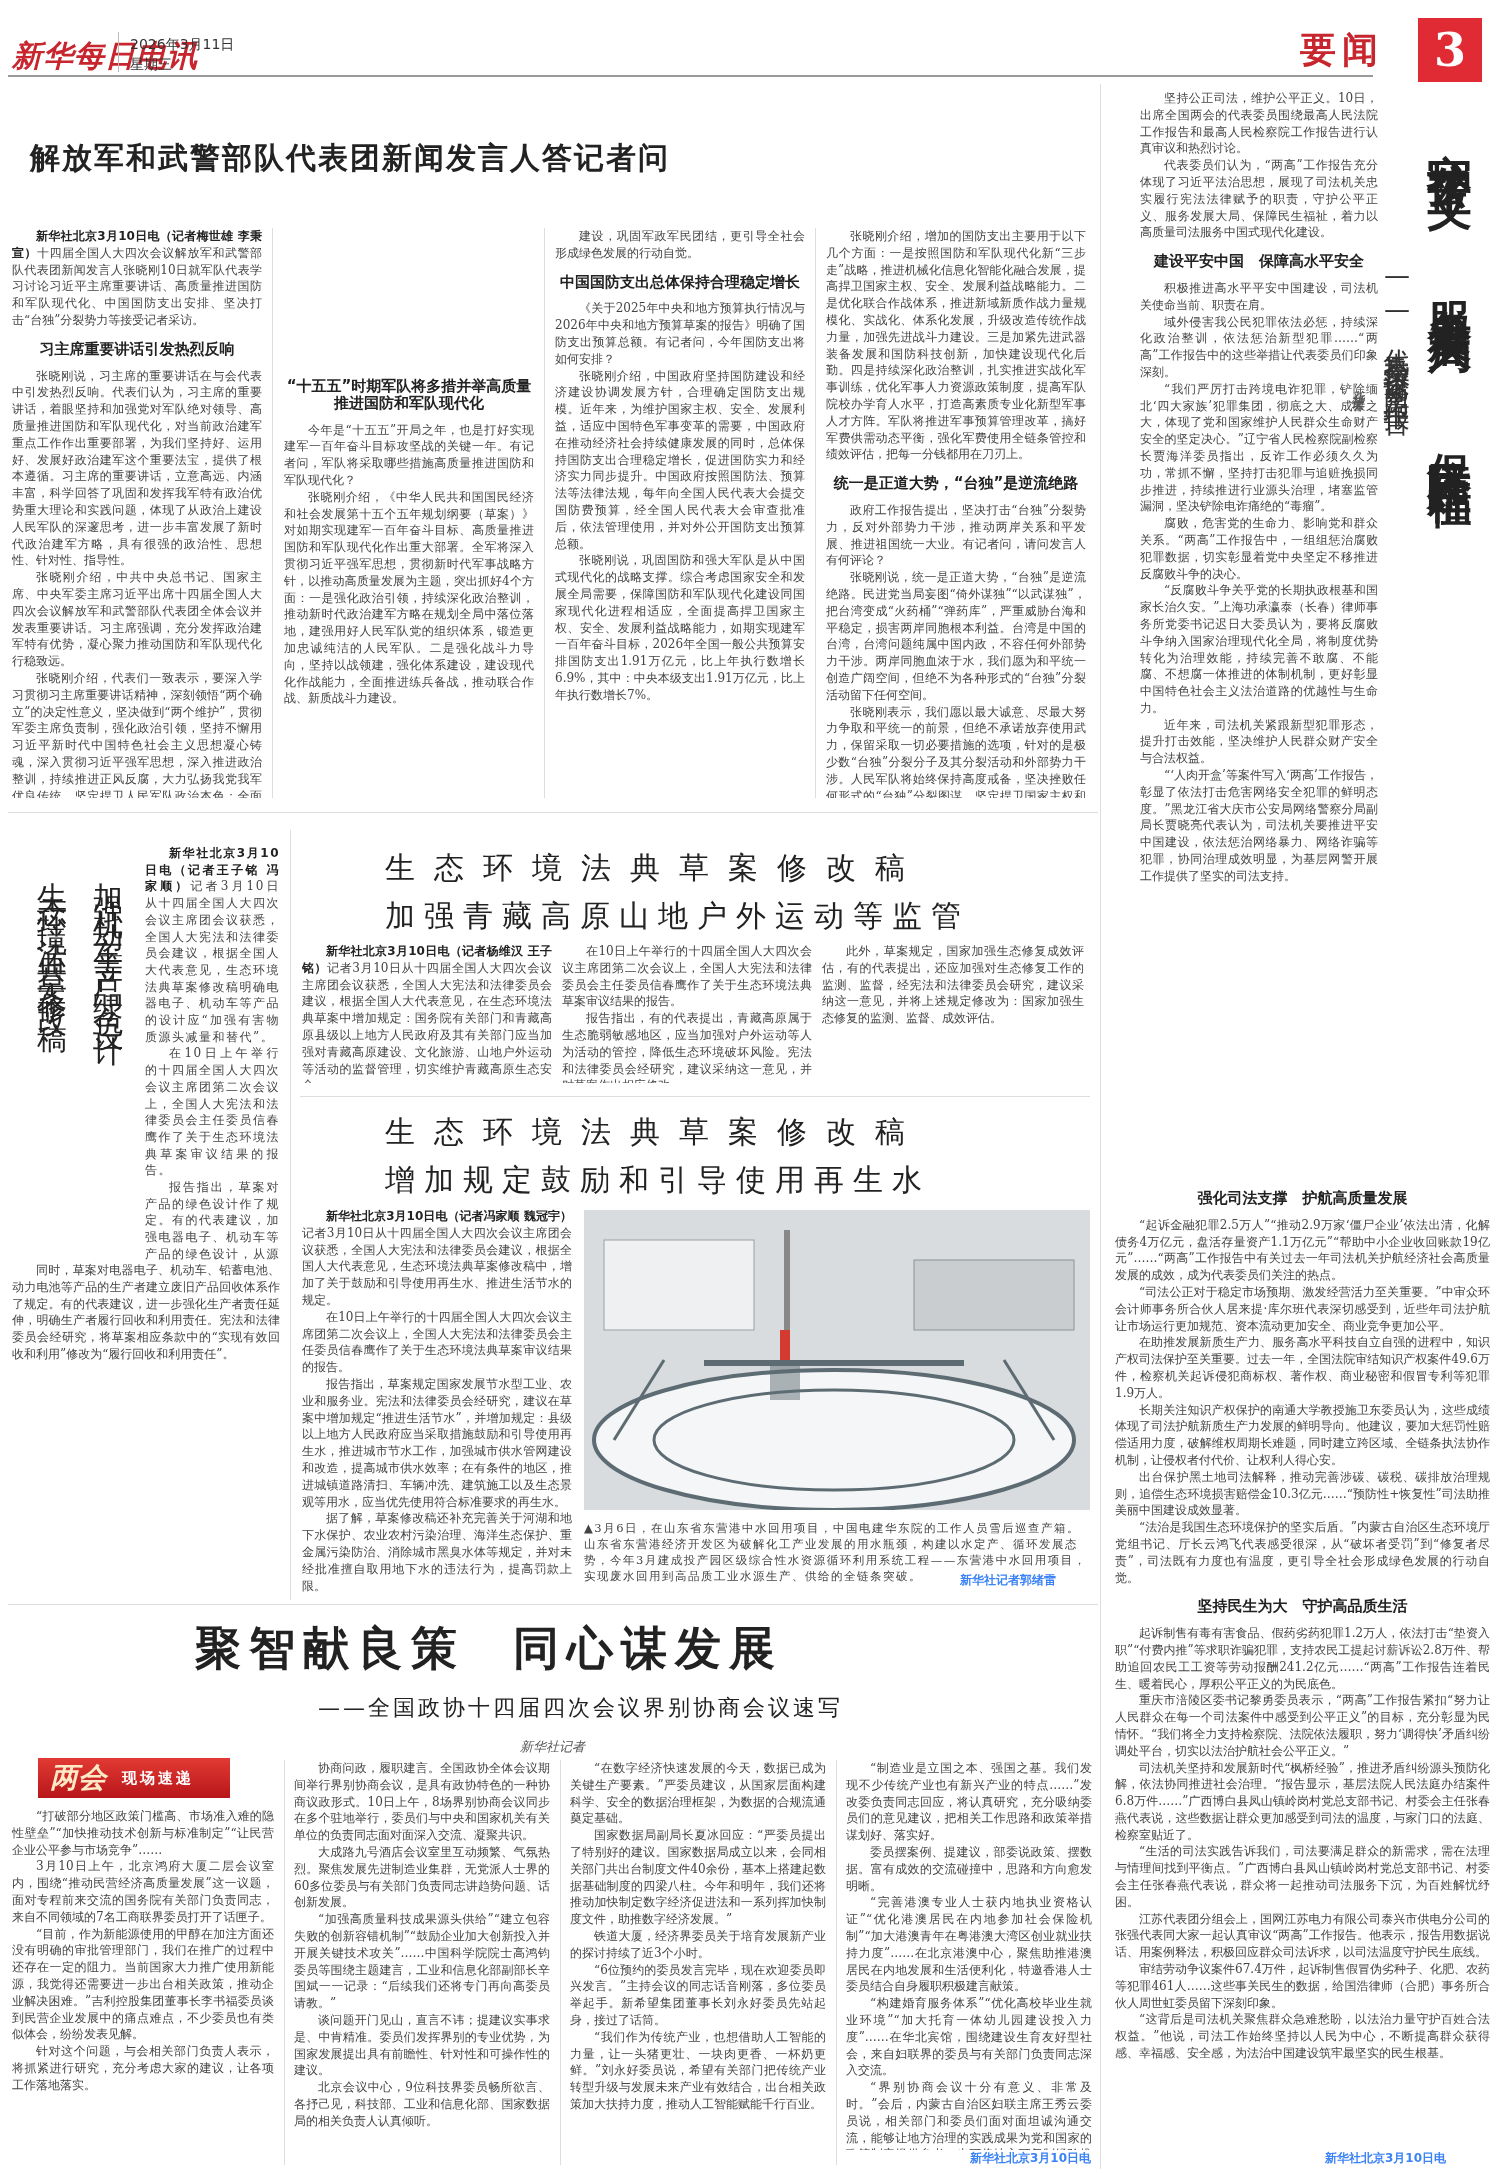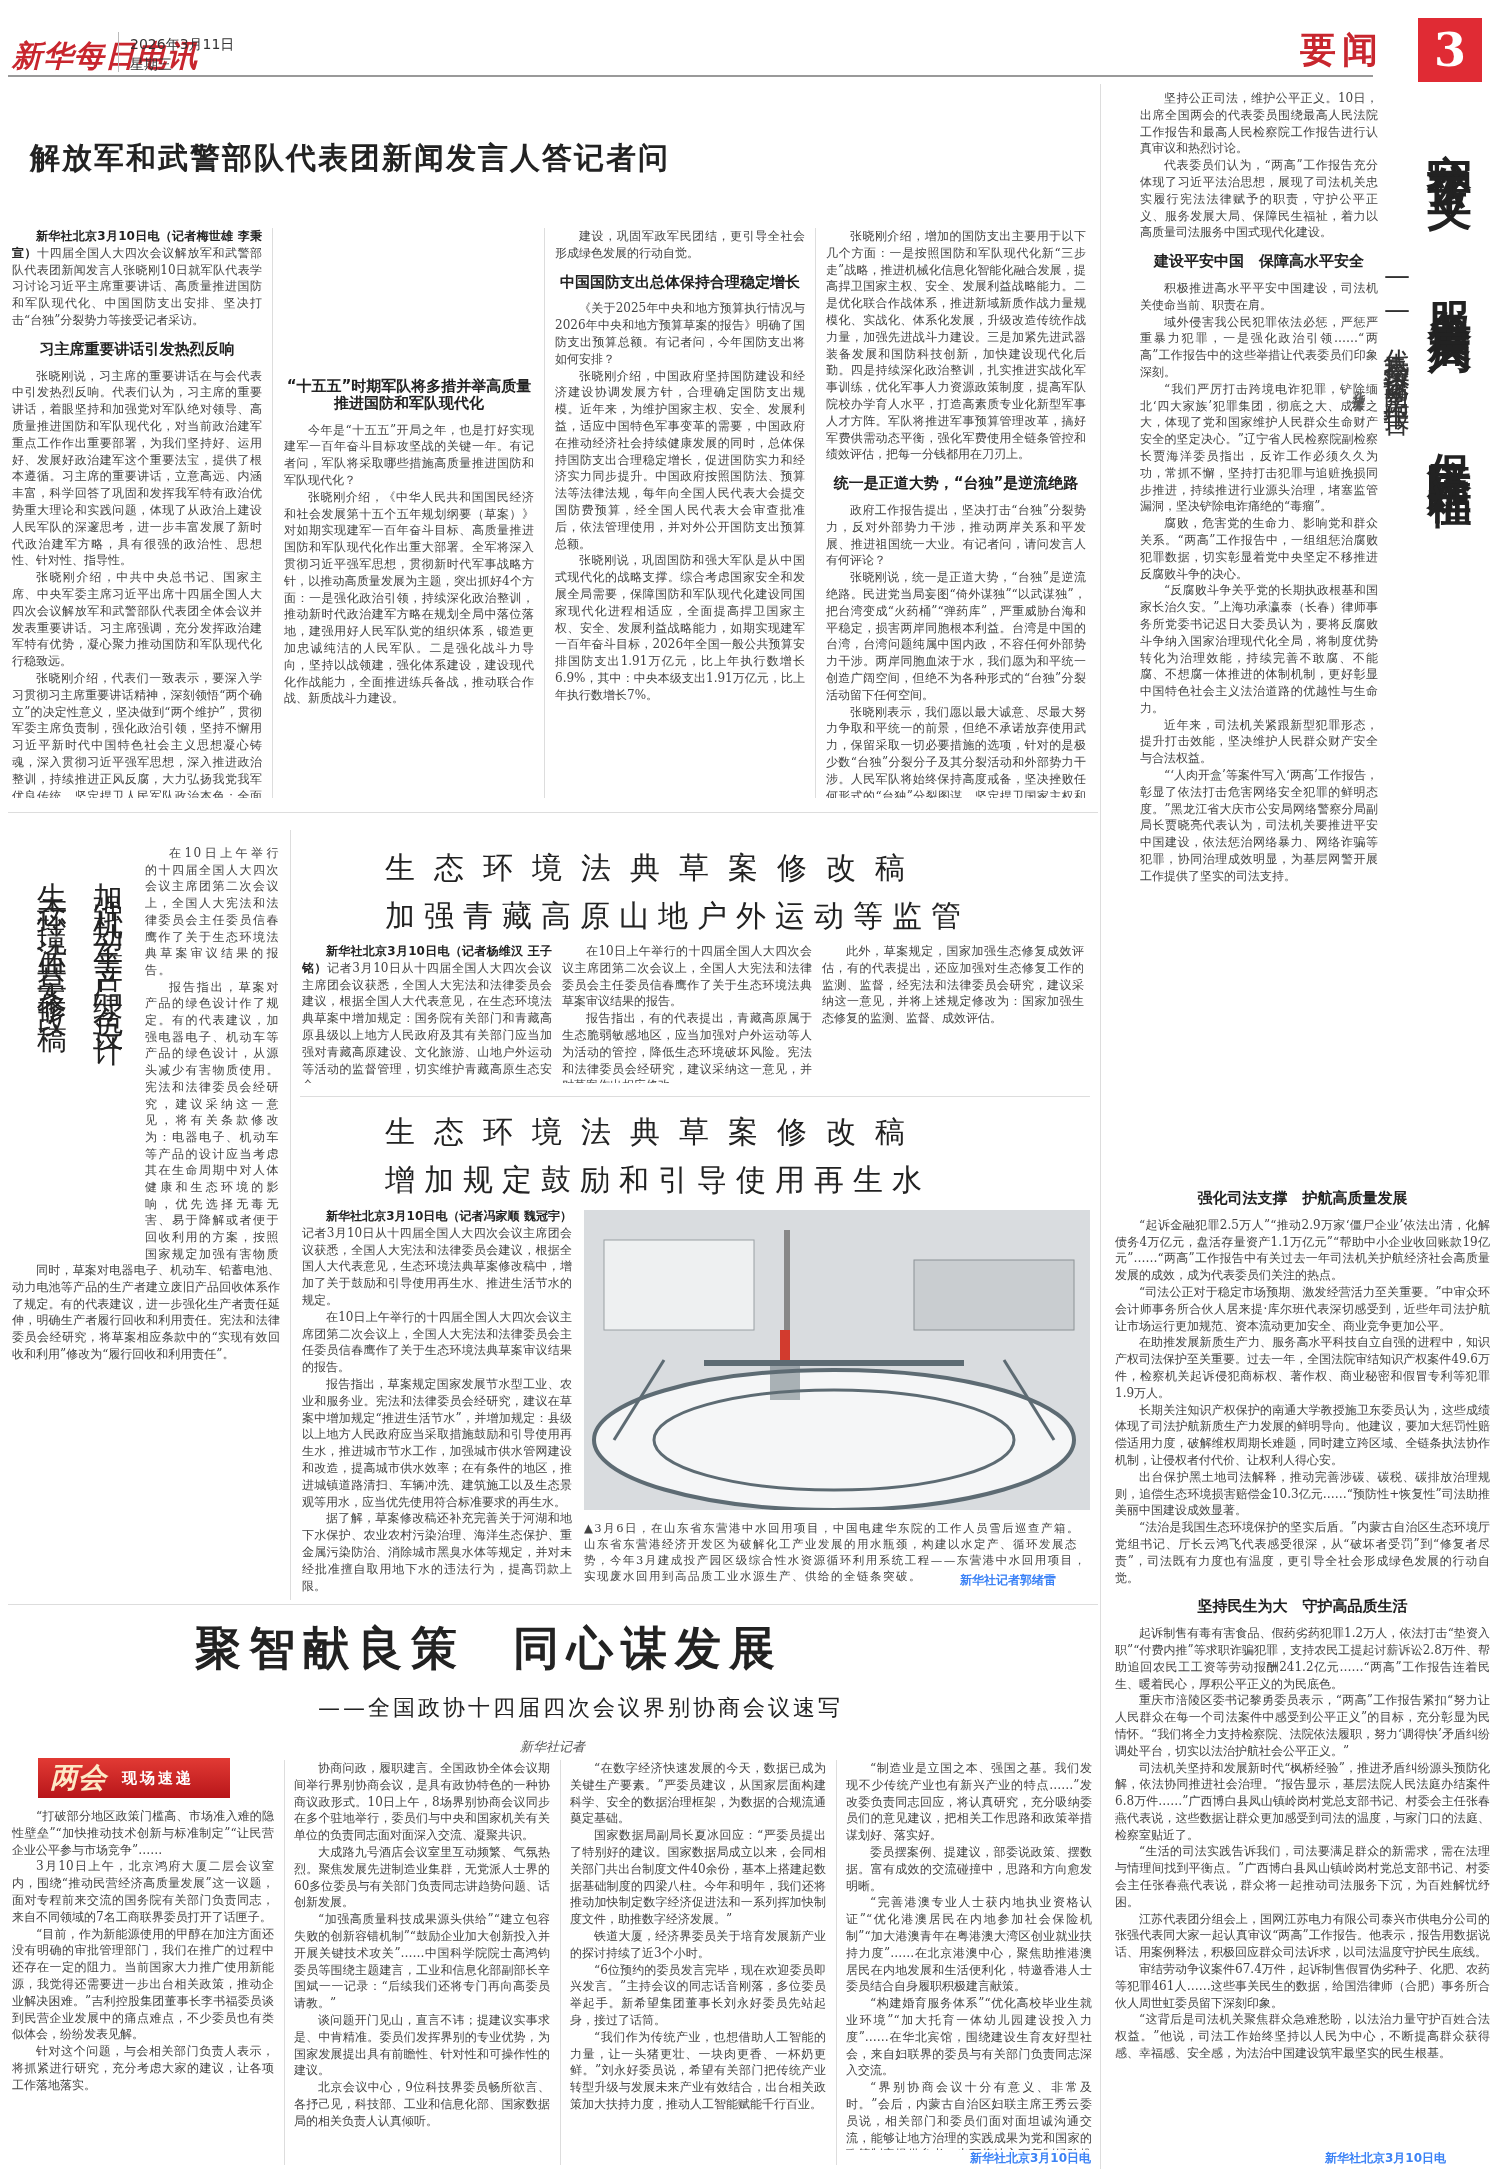--- a/index.html
+++ b/index.html
@@ -71,20 +71,21 @@
   <p>政府工作报告提出，坚决打击“台独”分裂势力，反对外部势力干涉，推动两岸关系和平发展、推进祖国统一大业。有记者问，请问发言人有何评论？</p>
   <p>张晓刚说，统一是正道大势，“台独”是逆流绝路。民进党当局妄图“倚外谋独”“以武谋独”，把台湾变成“火药桶”“弹药库”，严重威胁台海和平稳定，损害两岸同胞根本利益。台湾是中国的台湾，台湾问题纯属中国内政，不容任何外部势力干涉。两岸同胞血浓于水，我们愿为和平统一创造广阔空间，但绝不为各种形式的“台独”分裂活动留下任何空间。</p>
   <p>张晓刚表示，我们愿以最大诚意、尽最大努力争取和平统一的前景，但绝不承诺放弃使用武力，保留采取一切必要措施的选项，针对的是极少数“台独”分裂分子及其分裂活动和外部势力干涉。人民军队将始终保持高度戒备，坚决挫败任何形式的“台独”分裂图谋，坚定捍卫国家主权和领土完整，坚决挫败“台独”分裂和外部干涉图谋，坚决维护台海地区和平稳定。</p>
 </div>
 
 <div class="abs hdiv" style="left:8px;top:812px;width:1090px;"></div>
 
 <div class="abs vtext headline" style="left:30px;top:858px;font-size:30px;font-weight:normal;letter-spacing:14px;line-height:44px;">生态环境法典草案修改稿</div>
 <div class="abs vtext headline" style="left:86px;top:858px;font-size:30px;font-weight:normal;letter-spacing:14px;line-height:44px;">加强机动车等产品绿色设计</div>
 <div class="abs col" style="left:145px;top:845px;width:135px;height:415px;font-size:12px;line-height:16.7px;letter-spacing:1.5px;">
+  <p><span class="lead">新华社北京3月10日电（记者王子铭 冯家顺）</span><span>记者3月10日从十四届全国人大四次会议主席团会议获悉，全国人大宪法和法律委员会建议，根据全国人大代表意见，生态环境法典草案修改稿明确电器电子、机动车等产品的设计应“加强有害物质源头减量和替代”。</span></p>
   <p>在10日上午举行的十四届全国人大四次会议主席团第二次会议上，全国人大宪法和法律委员会主任委员信春鹰作了关于生态环境法典草案审议结果的报告。</p>
   <p>报告指出，草案对产品的绿色设计作了规定。有的代表建议，加强电器电子、机动车等产品的绿色设计，从源头减少有害物质使用。宪法和法律委员会经研究，建议采纳这一意见，将有关条款修改为：电器电子、机动车等产品的设计应当考虑其在生命周期中对人体健康和生态环境的影响，优先选择无毒无害、易于降解或者便于回收利用的方案，按照国家规定加强有害物质源头减量和替代。</p>
 </div>
 <div class="abs col" style="left:12px;top:1262px;width:268px;height:330px;">
   <p>同时，草案对电器电子、机动车、铅蓄电池、动力电池等产品的生产者建立废旧产品回收体系作了规定。有的代表建议，进一步强化生产者责任延伸，明确生产者履行回收和利用责任。宪法和法律委员会经研究，将草案相应条款中的“实现有效回收和利用”修改为“履行回收和利用责任”。</p>
 </div>
 <div class="abs vdiv" style="left:290px;top:830px;height:770px;"></div>
 
 <div class="abs headline" style="left:385px;top:848px;font-size:30px;font-weight:normal;letter-spacing:19px;">生态环境法典草案修改稿</div>
 <div class="abs headline" style="left:385px;top:896px;font-size:30px;font-weight:normal;letter-spacing:9px;">加强青藏高原山地户外运动等监管</div>
@@ -170,21 +171,21 @@
   <p>“界别协商会议十分有意义、非常及时。”会后，内蒙古自治区妇联主席王秀云委员说，相关部门和委员们面对面坦诚沟通交流，能够让地方治理的实践成果为党和国家的政策制定提供参考，也可将地方可复制经验推广到全国更多地方。</p>
 </div>
 <div class="abs credit" style="left:970px;top:2150px;">新华社北京3月10日电</div>
 
 <div class="abs vdiv" style="left:1100px;top:84px;height:2085px;"></div>
 <div class="abs col" style="left:1140px;top:90px;width:238px;height:1060px;">
   <p>坚持公正司法，维护公平正义。10日，出席全国两会的代表委员围绕最高人民法院工作报告和最高人民检察院工作报告进行认真审议和热烈讨论。</p>
   <p>代表委员们认为，“两高”工作报告充分体现了习近平法治思想，展现了司法机关忠实履行宪法法律赋予的职责，守护公平正义、服务发展大局、保障民生福祉，着力以高质量司法服务中国式现代化建设。</p>
   <div class="subhead">建设平安中国　保障高水平安全</div>
   <p>积极推进高水平平安中国建设，司法机关使命当前、职责在肩。</p>
-  <p>域外侵害我公民犯罪依法必惩，严惩严重暴力犯罪，一是强化政治引领……“两高”工作报告中的这些举措让代表委员们印象深刻。</p>
+  <p>域外侵害我公民犯罪依法必惩，持续深化政治整训，依法惩治新型犯罪……“两高”工作报告中的这些举措让代表委员们印象深刻。</p>
   <p>“我们严厉打击跨境电诈犯罪，铲除缅北‘四大家族’犯罪集团，彻底之大、成果之大，体现了党和国家维护人民群众生命财产安全的坚定决心。”辽宁省人民检察院副检察长贾海洋委员指出，反诈工作必须久久为功，常抓不懈，坚持打击犯罪与追赃挽损同步推进，持续推进行业源头治理，堵塞监管漏洞，坚决铲除电诈痛绝的“毒瘤”。</p>
   <p>腐败，危害党的生命力、影响党和群众关系。“两高”工作报告中，一组组惩治腐败犯罪数据，切实彰显着党中央坚定不移推进反腐败斗争的决心。</p>
   <p>“反腐败斗争关乎党的长期执政根基和国家长治久安。”上海功承瀛泰（长春）律师事务所党委书记迟日大委员认为，要将反腐败斗争纳入国家治理现代化全局，将制度优势转化为治理效能，持续完善不敢腐、不能腐、不想腐一体推进的体制机制，更好彰显中国特色社会主义法治道路的优越性与生命力。</p>
   <p>近年来，司法机关紧跟新型犯罪形态，提升打击效能，坚决维护人民群众财产安全与合法权益。</p>
   <p>“‘人肉开盒’等案件写入‘两高’工作报告，彰显了依法打击危害网络安全犯罪的鲜明态度。”黑龙江省大庆市公安局网络警察分局副局长贾晓亮代表认为，司法机关要推进平安中国建设，依法惩治网络暴力、网络诈骗等犯罪，协同治理成效明显，为基层网警开展工作提供了坚实的司法支持。</p>
 </div>
 <div class="abs vtext byline-v" style="left:1348px;top:380px;font-size:13px;letter-spacing:2px;">新华社记者</div>
 <div class="abs vtext headline" style="left:1420px;top:118px;font-size:44px;letter-spacing:6px;line-height:60px;white-space:pre;">守护公平正义  服务发展大局  保障民生福祉</div>
 <div class="abs vtext" style="left:1380px;top:260px;font-family:'DejaVu Sans',sans-serif;font-size:26px;color:#333;letter-spacing:4px;line-height:34px;">——代表委员审议讨论『两高』工作报告</div>
 

